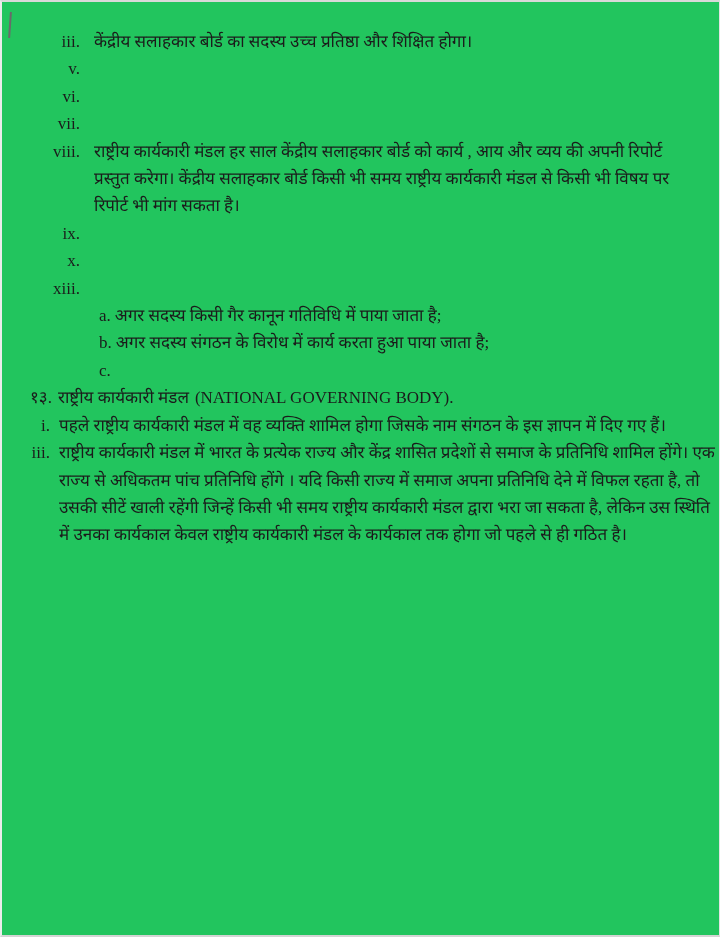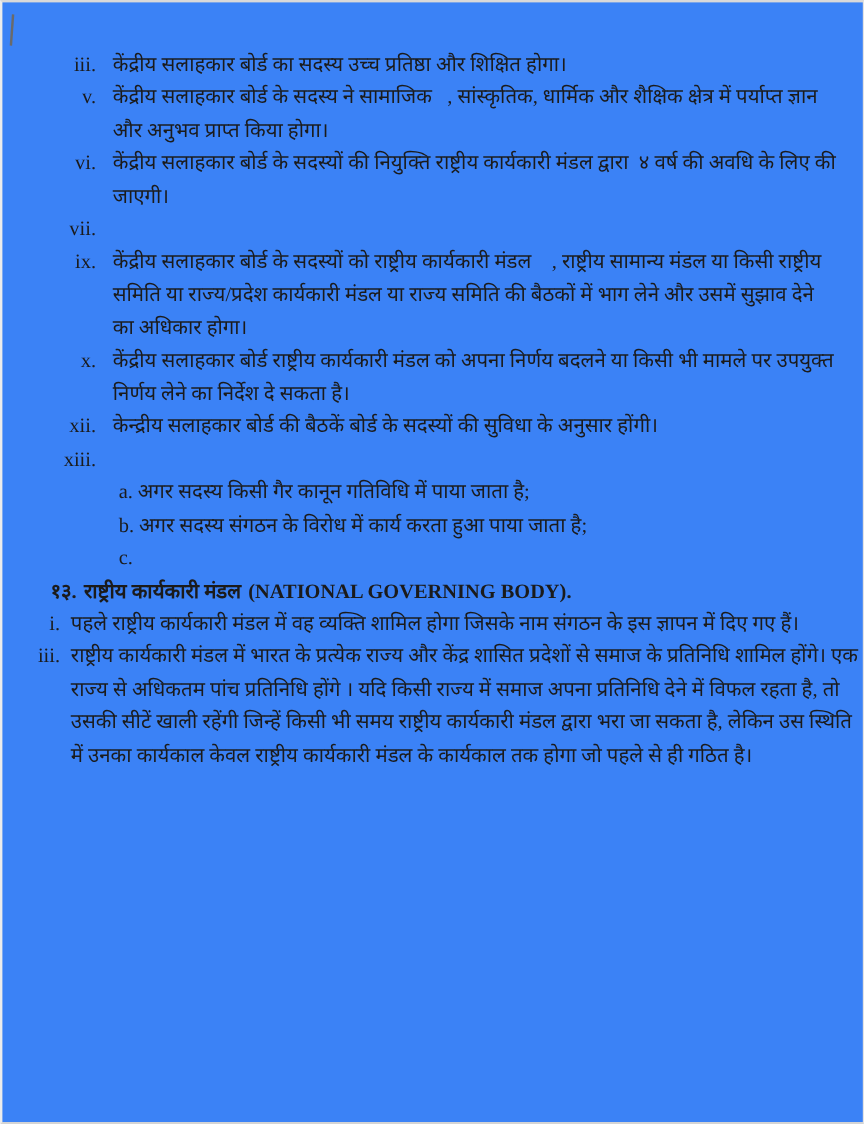--- a/index.html
+++ b/index.html
@@ -1,26 +1,26 @@
 <!DOCTYPE html>
 <html><head>
 <meta charset="utf-8">
 <style>
   html, body { margin: 0; padding: 0; background: #ffffff; }
   .page {
     position: relative;
     width: 720px;
     height: 937px;
     box-sizing: border-box;
-    background: #3b82f6;
+    background: #22c55e;
     color: #1b1b1b;
     font-family: "Liberation Serif", "DejaVu Serif", serif;
     font-size: 17px;
     line-height: 27.4px;
-    padding-top: 38px;
+    padding-top: 26px;
     overflow: hidden;
     border-top: 2px solid #d9d9d9;
     border-bottom: 2px solid #d4d4d4;
     border-left: 2px solid #ececec;
     border-right: 1px solid #e3e3e3;
   }
   .scratch {
     position: absolute;
     left: 7px; top: 10px;
     width: 2px; height: 26px;
@@ -38,22 +38,22 @@
     margin-left: 14px;
     margin-right: 22px;
   }
   .subrow {
     display: flex;
     margin-left: 97px;
     margin-right: 22px;
   }
   .subnum { white-space: nowrap; margin-right: 4px; }
   .heading {
-    font-weight: bold;
-    margin-left: 40px;
+    font-weight: normal;
+    margin-left: 28px;
     margin-right: 16px;
   }
   .heading .sp { margin-left: 6px; }
   .num2 {
     flex: 0 0 48px;
     text-align: right;
     white-space: nowrap;
   }
   .txt2 {
     flex: 1;
@@ -67,40 +67,36 @@
 <div class="page">
   <div class="scratch"></div>
 
   <div>
     <div class="row">
       <span class="num">iii.</span>
       <div class="txt">केंद्रीय सलाहकार बोर्ड का सदस्य उच्च प्रतिष्ठा और शिक्षित होगा।</div>
     </div>
     <div class="row">
       <span class="num">v.</span>
-      <div class="txt">केंद्रीय सलाहकार बोर्ड के सदस्य ने सामाजिक&nbsp;&nbsp;&nbsp;, सांस्कृतिक, धार्मिक और शैक्षिक क्षेत्र में पर्याप्त ज्ञान और अनुभव प्राप्त किया होगा।</div>
     </div>
     <div class="row">
       <span class="num">vi.</span>
-      <div class="txt">केंद्रीय सलाहकार बोर्ड के सदस्यों की नियुक्ति राष्ट्रीय कार्यकारी मंडल द्वारा&nbsp;&nbsp;४ वर्ष की अवधि के लिए की जाएगी।</div>
     </div>
     <div class="row">
       <span class="num">vii.</span>
     </div>
     <div class="row">
+      <span class="num">viii.</span>
+      <div class="txt">राष्ट्रीय कार्यकारी मंडल हर साल केंद्रीय सलाहकार बोर्ड को कार्य&nbsp;, आय और व्यय की अपनी रिपोर्ट प्रस्तुत करेगा। केंद्रीय सलाहकार बोर्ड किसी भी समय राष्ट्रीय कार्यकारी मंडल से किसी भी विषय पर रिपोर्ट भी मांग सकता है।</div>
+    </div>
+    <div class="row">
       <span class="num">ix.</span>
-      <div class="txt">केंद्रीय सलाहकार बोर्ड के सदस्यों को राष्ट्रीय कार्यकारी मंडल&nbsp;&nbsp;&nbsp;&nbsp;, राष्ट्रीय सामान्य मंडल या किसी राष्ट्रीय समिति या राज्य/प्रदेश कार्यकारी मंडल या राज्य समिति की बैठकों में भाग लेने और उसमें सुझाव देने का अधिकार होगा।</div>
     </div>
     <div class="row">
       <span class="num">x.</span>
-      <div class="txt">केंद्रीय सलाहकार बोर्ड राष्ट्रीय कार्यकारी मंडल को अपना निर्णय बदलने या किसी भी मामले पर उपयुक्त निर्णय लेने का निर्देश दे सकता है।</div>
-    </div>
-    <div class="row">
-      <span class="num">xii.</span>
-      <div class="txt">केन्द्रीय सलाहकार बोर्ड की बैठकें बोर्ड के सदस्यों की सुविधा के अनुसार होंगी।</div>
     </div>
     <div class="row">
       <span class="num">xiii.</span>
     </div>
     <div>
       <div class="subrow">
         <span class="subnum">a.</span>
         <div>अगर सदस्य किसी गैर कानून गतिविधि में पाया जाता है;</div>
       </div>
       <div class="subrow">

